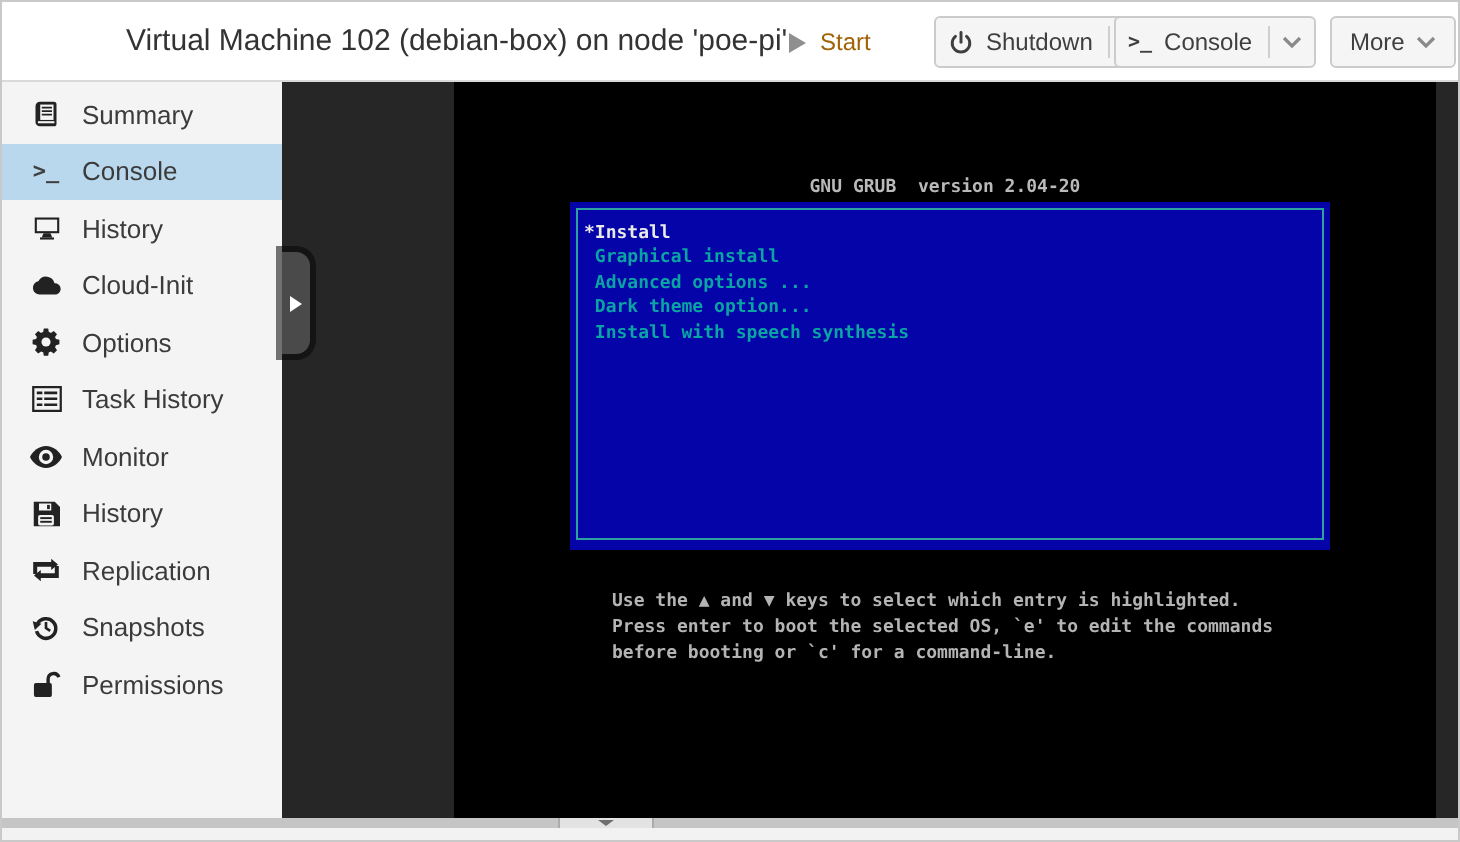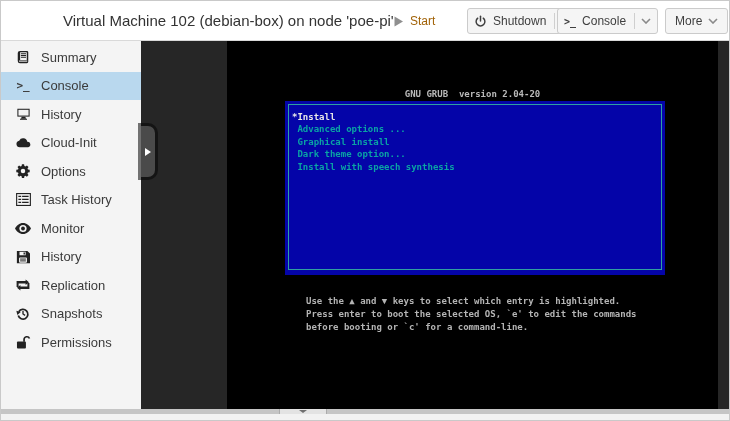--- a/index.html
+++ b/index.html
@@ -243,22 +243,22 @@
     <div class="vnc-handle">
       <span class="tri"></span>
     </div>
 
     <div class="vm-screen">
       <div class="grub-title">GNU GRUB  version 2.04-20</div>
 
       <div class="grub-box">
         <div class="grub-box-inner">
           <div class="grub-line sel">*Install</div>
+          <div class="grub-line"> Graphical install</div>
           <div class="grub-line"> Advanced options ...</div>
-          <div class="grub-line"> Graphical install</div>
           <div class="grub-line"> Dark theme option...</div>
           <div class="grub-line"> Install with speech synthesis</div>
         </div>
       </div>
 
       <div class="grub-help">
         <div>Use the ▲ and ▼ keys to select which entry is highlighted.</div>
         <div>Press enter to boot the selected OS, `e' to edit the commands</div>
         <div>before booting or `c' for a command-line.</div>
       </div>

